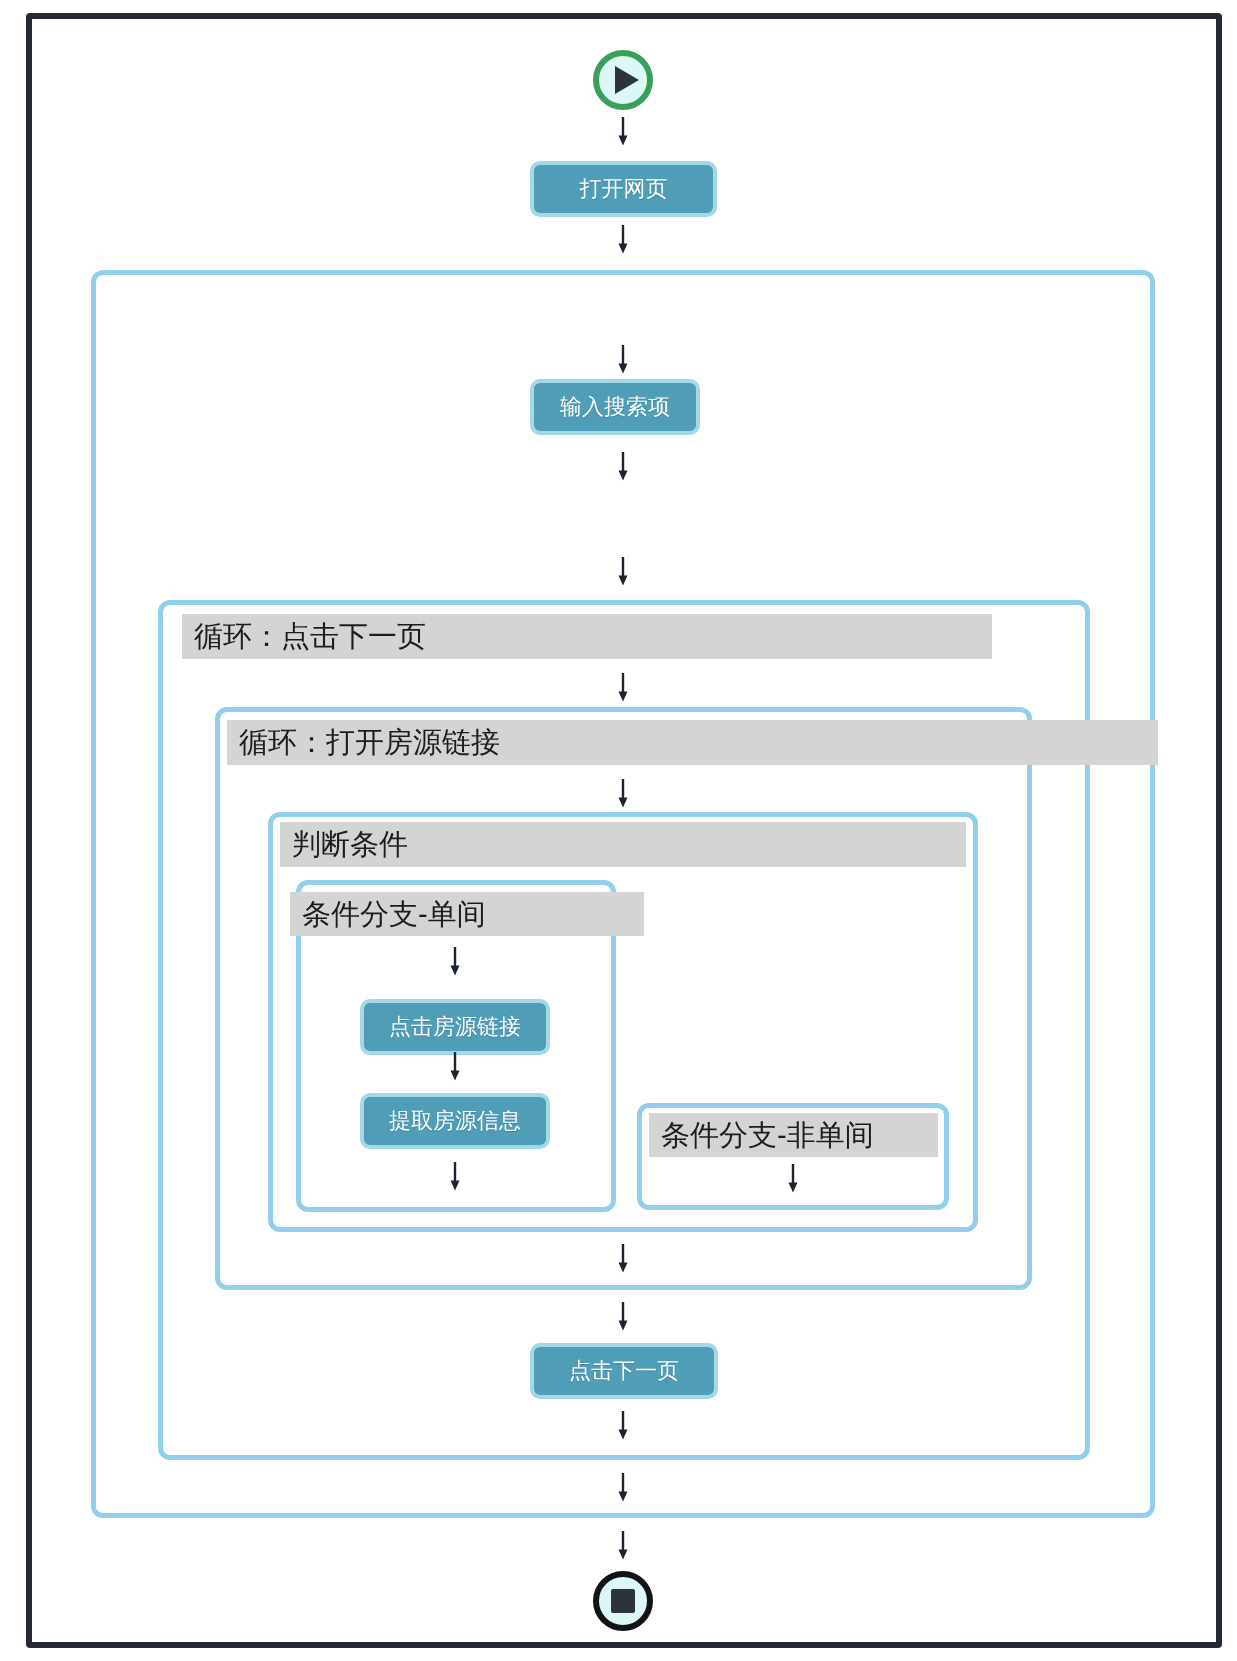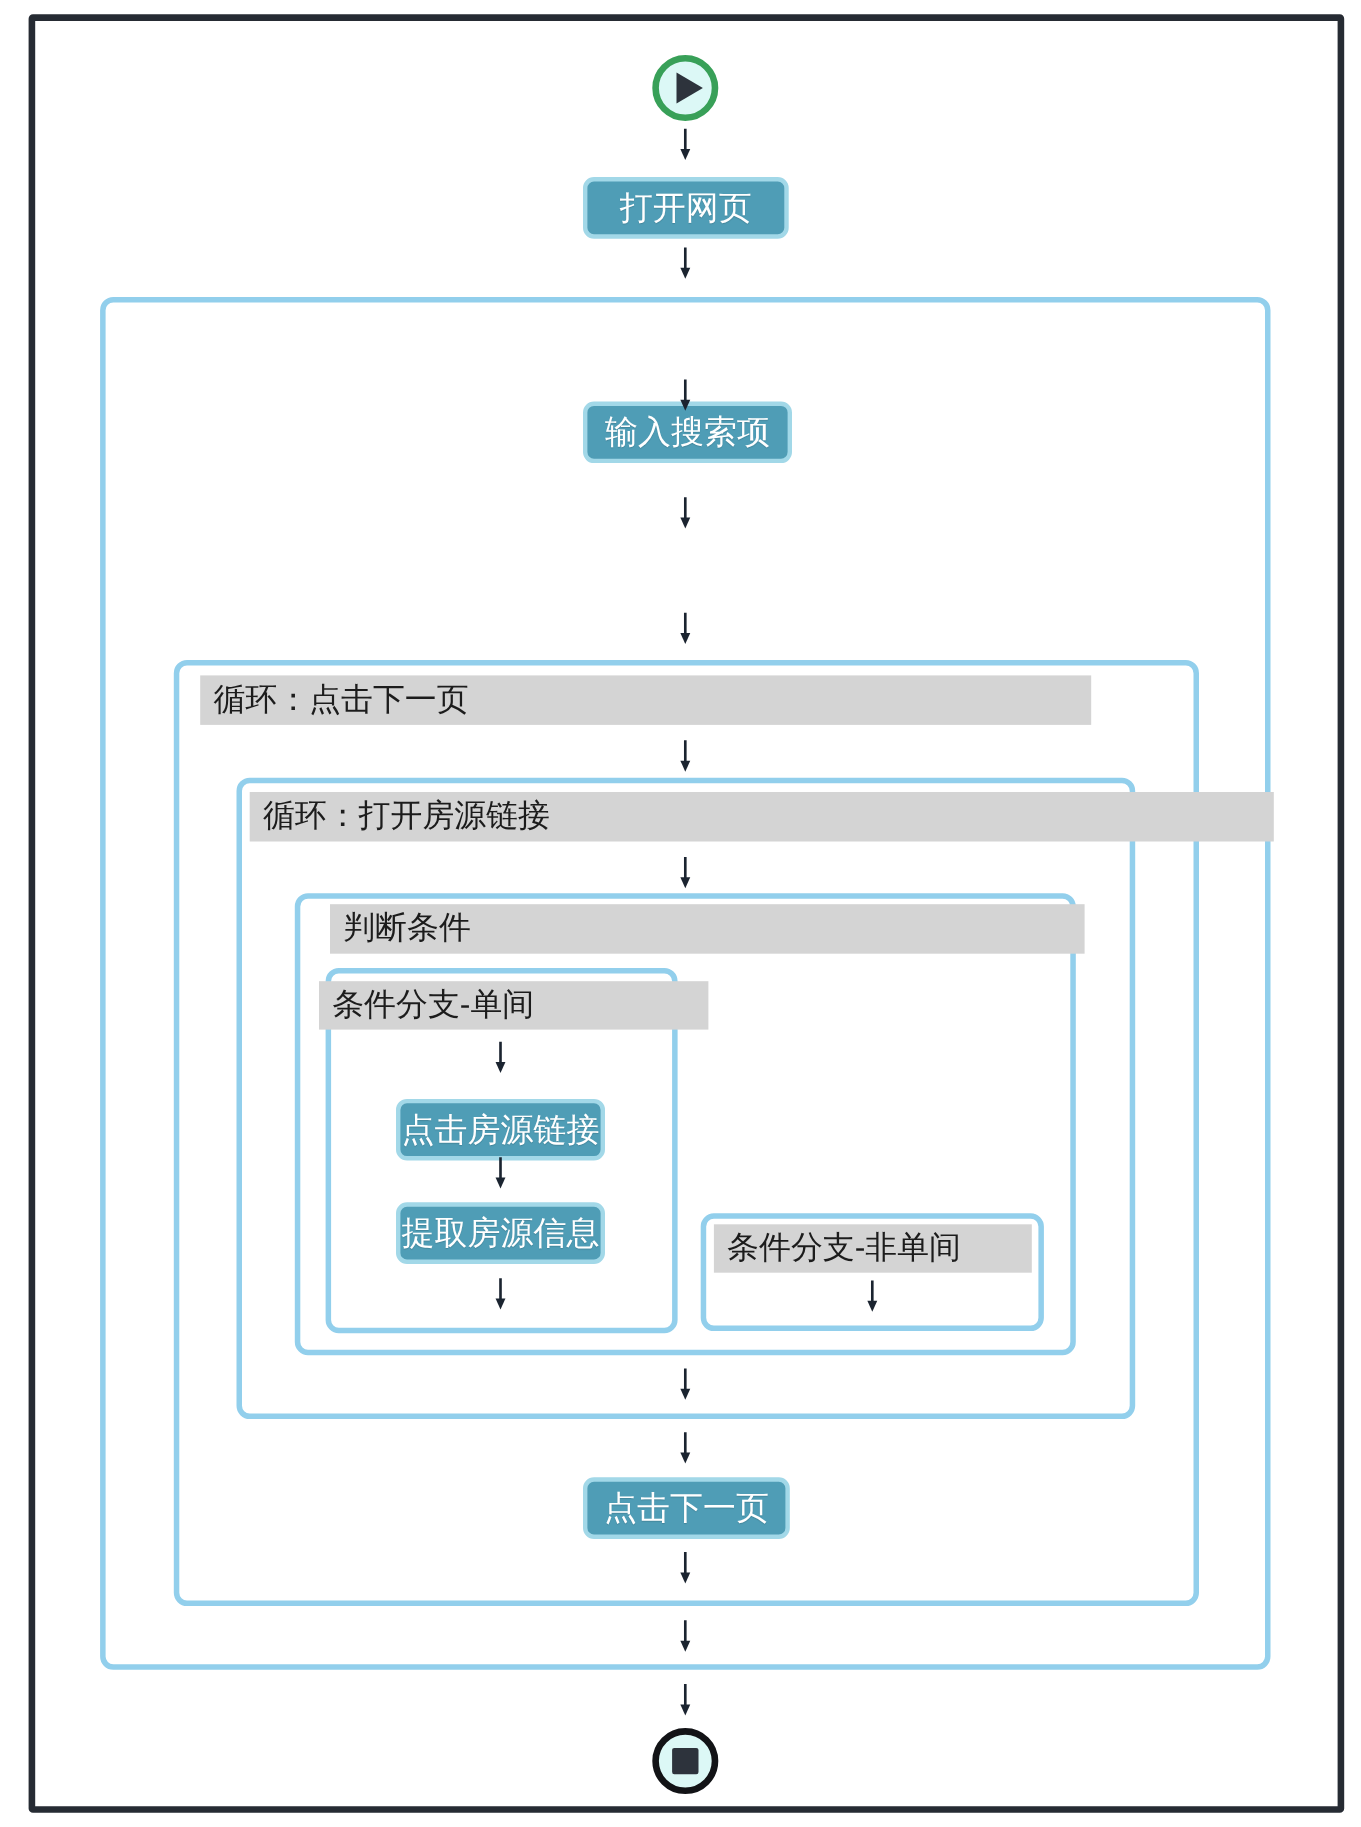--- a/index.html
+++ b/index.html
@@ -25,21 +25,21 @@
     background:var(--header-bg,#d4d4d4);
     color:var(--header-text,#1c1c1c);
     font-size:29px;line-height:45px;height:45px;
     padding-left:12px;white-space:nowrap;overflow:hidden;
   }
   .btn{
     position:absolute;box-sizing:border-box;height:56px;
     border:4px solid var(--node-border,#a2d8e8);
     border-radius:10px;background:var(--node-fill,#4f9db6);
     color:var(--node-text,#ffffff);
-    font-size:30px;display:flex;align-items:center;justify-content:center;
+    font-size:22px;display:flex;align-items:center;justify-content:center;
     white-space:nowrap;cursor:pointer;
     text-shadow:0 1px 1px rgba(0,0,0,0.15);
   }
   .arr{position:absolute;}
   .terminal{
     position:absolute;width:60px;height:60px;box-sizing:border-box;
     border-radius:50%;background:var(--terminal-fill,#dcf8f6);
     display:flex;align-items:center;justify-content:center;cursor:pointer;
   }
   .terminal.start{border:6px solid var(--start-ring,#38a058);}
@@ -64,30 +64,30 @@
 
   <div class="loopbox" style="left:91px;top:270px;width:1064px;height:1248px;"></div>
   <div class="loopbox" style="left:158px;top:600px;width:932px;height:860px;"></div>
   <div class="loopbox" style="left:215px;top:707px;width:817px;height:583px;"></div>
   <div class="loopbox" style="left:268px;top:812px;width:710px;height:420px;"></div>
   <div class="loopbox" style="left:296px;top:880px;width:320px;height:332px;"></div>
   <div class="loopbox" style="left:637px;top:1103px;width:312px;height:107px;"></div>
 
   <div class="hdr" style="left:182px;top:614px;width:810px;">循环：点击下一页</div>
   <div class="hdr" style="left:227px;top:720px;width:931px;">循环：打开房源链接</div>
-  <div class="hdr" style="left:280px;top:822px;width:686px;margin-left:20px;">判断条件</div>
+  <div class="hdr" style="left:280px;top:822px;width:686px;">判断条件</div>
   <div class="hdr" style="left:290px;top:892px;width:354px;height:44px;line-height:44px;">条件分支-单间</div>
   <div class="hdr" style="left:649px;top:1113px;width:289px;height:44px;line-height:44px;">条件分支-非单间</div>
 
   <div class="terminal start" style="left:593px;top:50px;">
     <div class="play-tri"></div>
   </div>
 
   <div class="btn" style="left:530px;top:161px;width:187px;">打开网页</div>
-  <div class="btn" style="left:530px;top:365px;width:190px;">输入搜索项</div>
+  <div class="btn" style="left:530px;top:379px;width:170px;">输入搜索项</div>
   <div class="btn" style="left:360px;top:983px;width:190px;margin-top:16px;">点击房源链接</div>
   <div class="btn" style="left:360px;top:1093px;width:190px;">提取房源信息</div>
   <div class="btn" style="left:530px;top:1343px;width:188px;">点击下一页</div>
 
   <div class="terminal end" style="left:593px;top:1571px;">
     <div class="stop-sq"></div>
   </div>
 
   <svg class="arr" style="left:616px;top:116px;" width="14" height="30" viewBox="0 0 14 30">
       <path d="M7 1 L7 21" stroke="var(--arrow,#1b2430)" stroke-width="2.4"></path>

